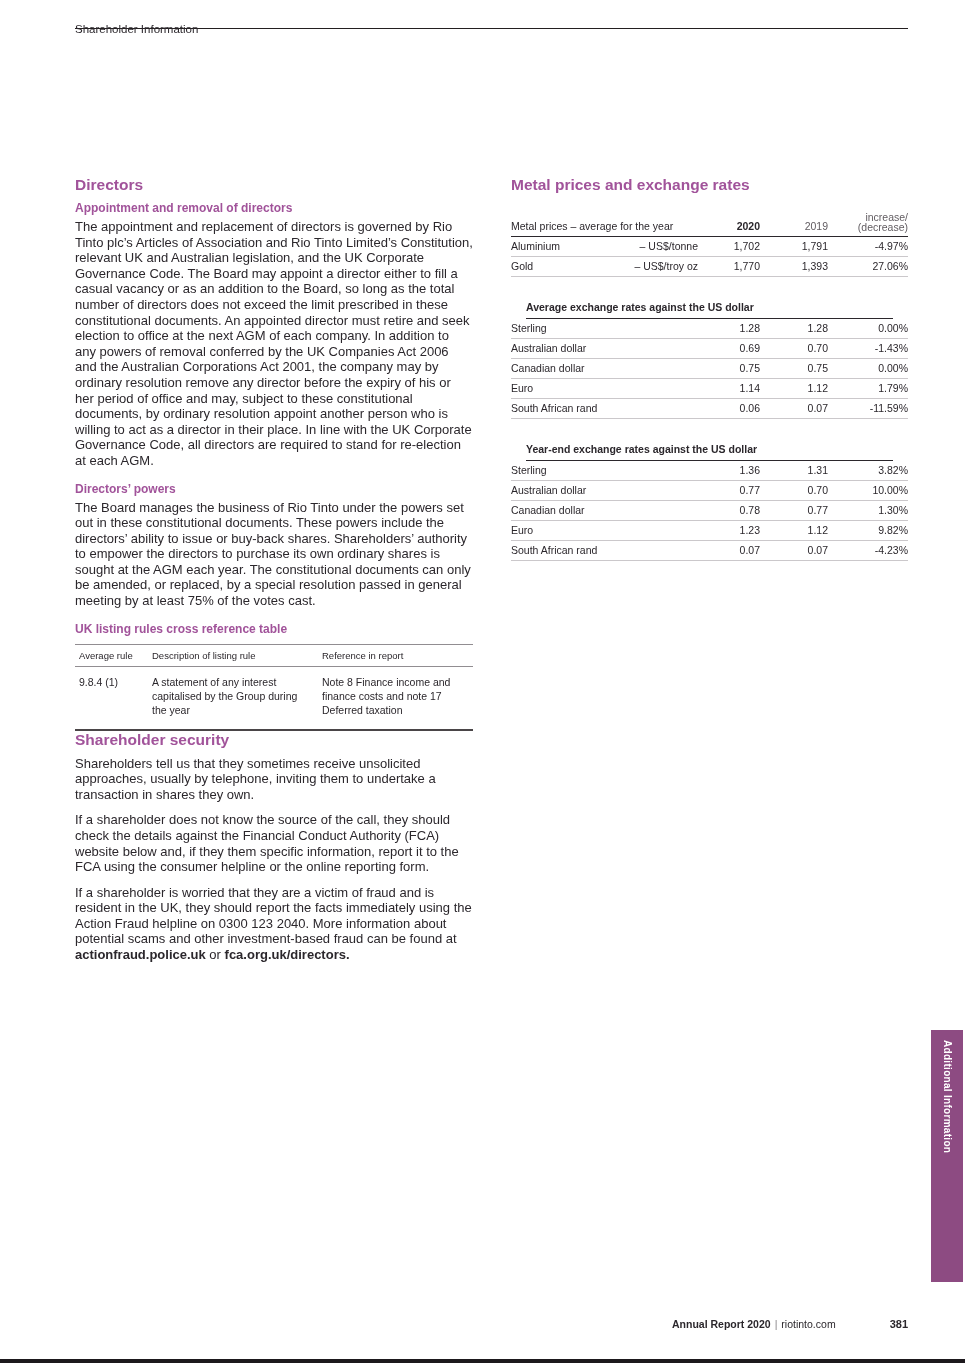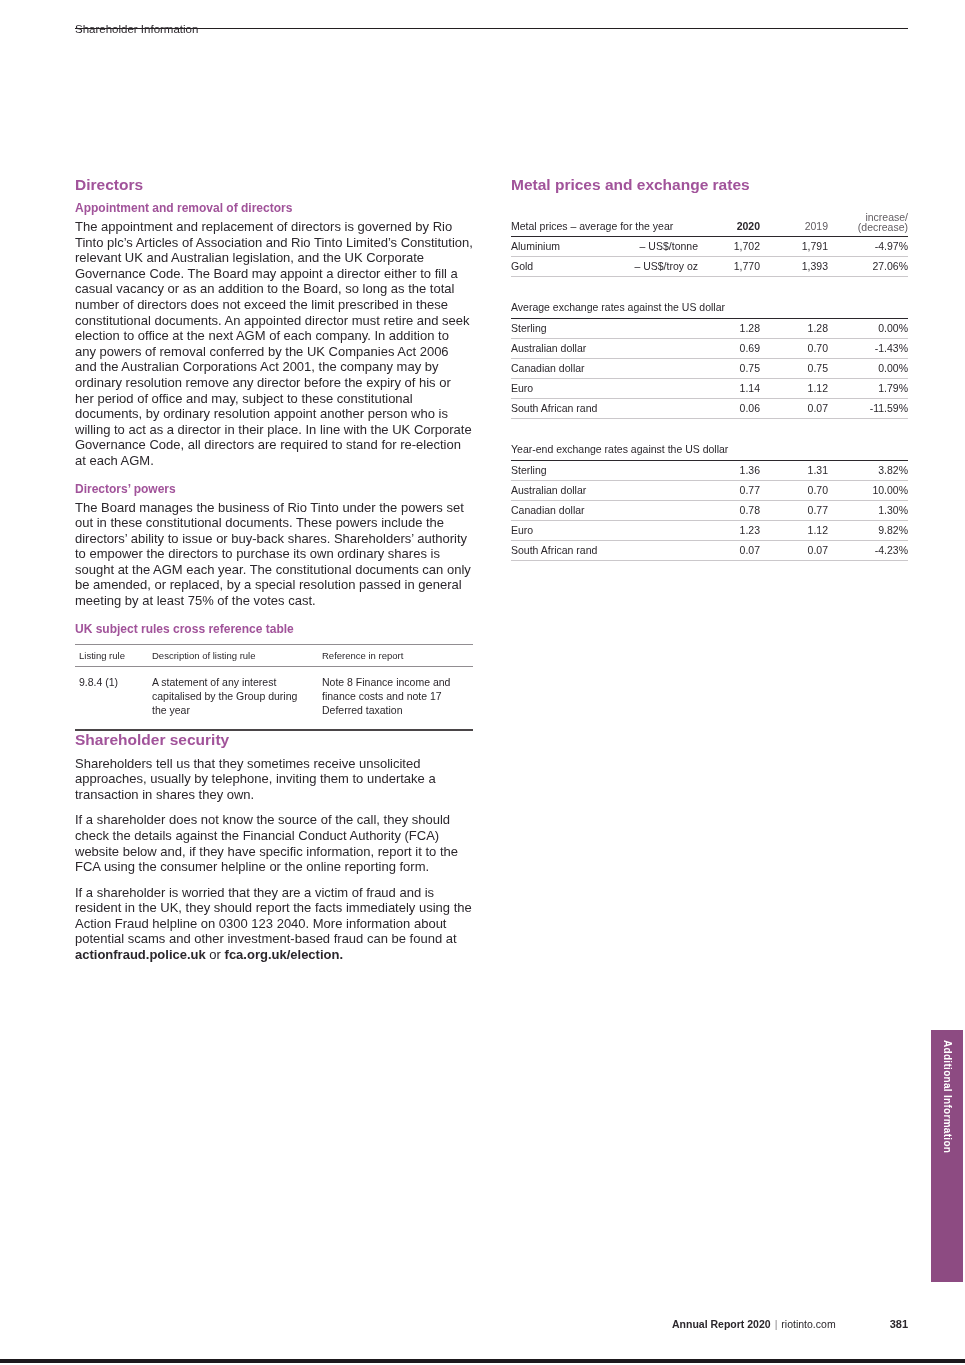--- a/index.html
+++ b/index.html
@@ -30,21 +30,21 @@
   
   table.fin{border-collapse:collapse;width:100%;table-layout:fixed;margin-top:14px}
   table.fin.rates{margin-top:0}
   .fin td{font-size:10.5px;padding:3.5px 0;border-bottom:1px solid var(--rule-light);vertical-align:bottom}
   .fin .num{text-align:right}
   .fin thead td{border-bottom:1px solid var(--rule-dark);padding-bottom:4px}
   .head-label{font-size:9.5px;font-weight:normal}
   .head-2020{font-weight:bold;font-size:10px}
   .head-2019{font-size:10px;color:#615c61}
   .head-change{font-size:8.5px;color:#615c61;line-height:10px}
-  h3.rates-head{font-size:10.5px;font-weight:normal;margin:24px 0 0;padding-bottom:5px;border-bottom:1px solid var(--rule-dark)}
+  h3.rates-head{font-size:10.5px;font-weight:bold;margin:24px 15px 0;padding-bottom:5px;border-bottom:1px solid var(--rule-dark)}
 
   
   table.listing{border-collapse:collapse;width:100%;table-layout:fixed;margin-top:8px}
   .listing th{font-size:9.5px;font-weight:normal;text-align:left;vertical-align:bottom;
     padding:5px 6px 5px 4px;border-top:1px solid #918d91;border-bottom:1px solid #918d91}
   .listing td{font-size:10.5px;line-height:14.3px;vertical-align:top;
     padding:8px 6px 11px 4px;border-bottom:1px solid #c2bfc2}
   .listing tbody tr:last-child td{border-bottom:2px solid #4a4547}
 
   .sec-security{margin-top:22px}
@@ -70,48 +70,48 @@
 
 <div class="col col-left">
   <h1 class="sec">Directors</h1>
 
   <h2 class="sub" style="margin-top:0">Appointment and removal of directors</h2>
   <p class="body">The appointment and replacement of directors is governed by Rio Tinto plc’s Articles of Association and Rio Tinto Limited’s Constitution, relevant UK and Australian legislation, and the UK Corporate Governance Code. The Board may appoint a director either to fill a casual vacancy or as an addition to the Board, so long as the total number of directors does not exceed the limit prescribed in these constitutional documents. An appointed director must retire and seek election to office at the next AGM of each company. In addition to any powers of removal conferred by the UK Companies Act 2006 and the Australian Corporations Act 2001, the company may by ordinary resolution remove any director before the expiry of his or her period of office and may, subject to these constitutional documents, by ordinary resolution appoint another person who is willing to act as a director in their place. In line with the UK Corporate Governance Code, all directors are required to stand for re-election at each AGM.</p>
 
   <h2 class="sub">Directors’ powers</h2>
   <p class="body">The Board manages the business of Rio Tinto under the powers set out in these constitutional documents. These powers include the directors’ ability to issue or buy-back shares. Shareholders’ authority to empower the directors to purchase its own ordinary shares is sought at the AGM each year. The constitutional documents can only be amended, or replaced, by a special resolution passed in general meeting by at least 75% of the votes cast.</p>
 
-  <h2 class="sub">UK subject rules cross reference table</h2>
+  <h2 class="sub">UK listing rules cross reference table</h2>
 
   <table class="listing">
     <colgroup>
         <col style="width:73px">
         <col style="width:170px">
         <col>
       </colgroup>
     <thead>
       <tr>
-        <th>Listing rule</th>
+        <th>Average rule</th>
         <th>Description of listing rule</th>
         <th>Reference in report</th>
       </tr>
     </thead>
     <tbody>
       <tr>
         <td>9.8.4 (1)</td>
         <td>A statement of any interest capitalised by the Group during the year</td>
         <td>Note 8 Finance income and finance costs and note 17 Deferred taxation</td>
       </tr>
     </tbody>
   </table>
 
   <h1 class="sec sec-security">Shareholder security</h1>
   <p class="body">Shareholders tell us that they sometimes receive unsolicited approaches, usually by telephone, inviting them to undertake a transaction in shares they own.</p>
-  <p class="body">If a shareholder does not know the source of the call, they should check the details against the Financial Conduct Authority (FCA) website below and, if they have specific information, report it to the FCA using the consumer helpline or the online reporting form.</p>
-  <p class="body"><span>If a shareholder is worried that they are a victim of fraud and is resident in the UK, they should report the facts immediately using the Action Fraud helpline on 0300 123 2040. More information about potential scams and other investment-based fraud can be found at </span><strong>actionfraud.police.uk</strong><span> or </span><strong>fca.org.uk/election.</strong></p>
+  <p class="body">If a shareholder does not know the source of the call, they should check the details against the Financial Conduct Authority (FCA) website below and, if they them specific information, report it to the FCA using the consumer helpline or the online reporting form.</p>
+  <p class="body"><span>If a shareholder is worried that they are a victim of fraud and is resident in the UK, they should report the facts immediately using the Action Fraud helpline on 0300 123 2040. More information about potential scams and other investment-based fraud can be found at </span><strong>actionfraud.police.uk</strong><span> or </span><strong>fca.org.uk/directors.</strong></p>
 </div>
 
 <div class="col col-right">
   <h1 class="sec">Metal prices and exchange rates</h1>
 
   <table class="fin">
     <colgroup>
         <col>
         <col style="width:100px">
         <col style="width:62px">

